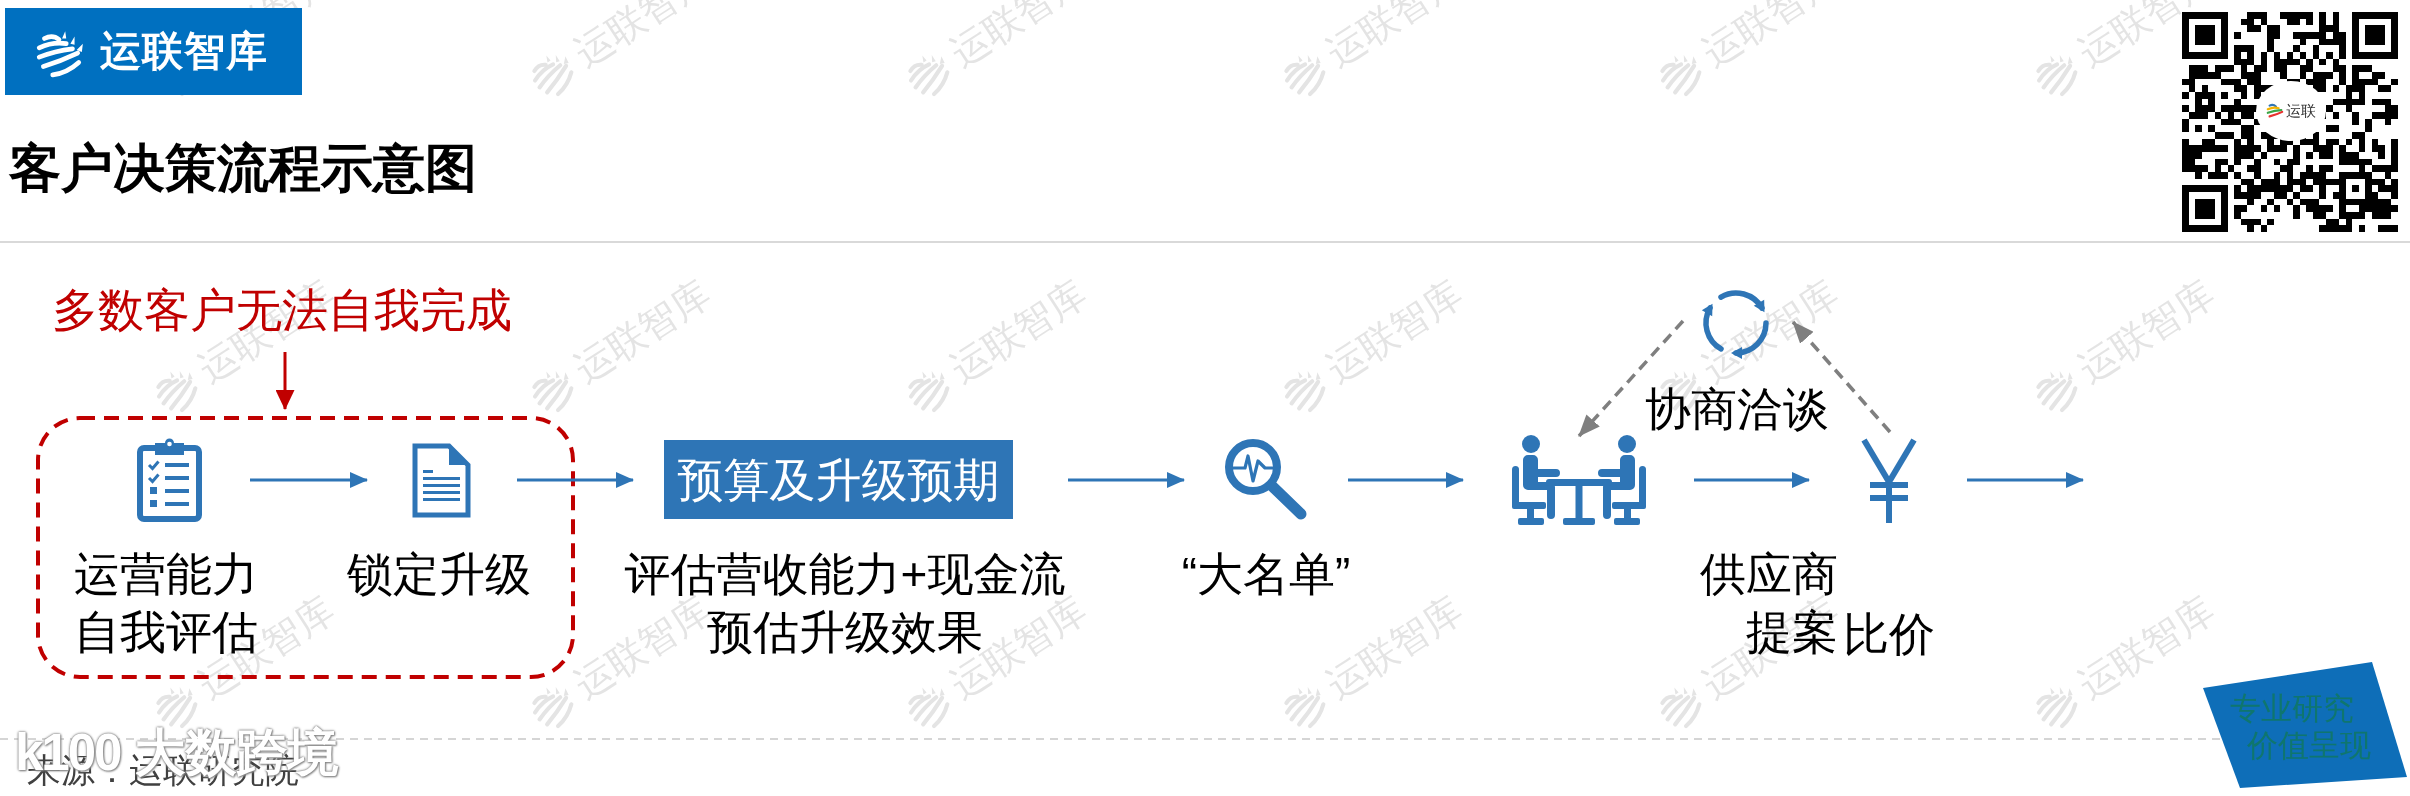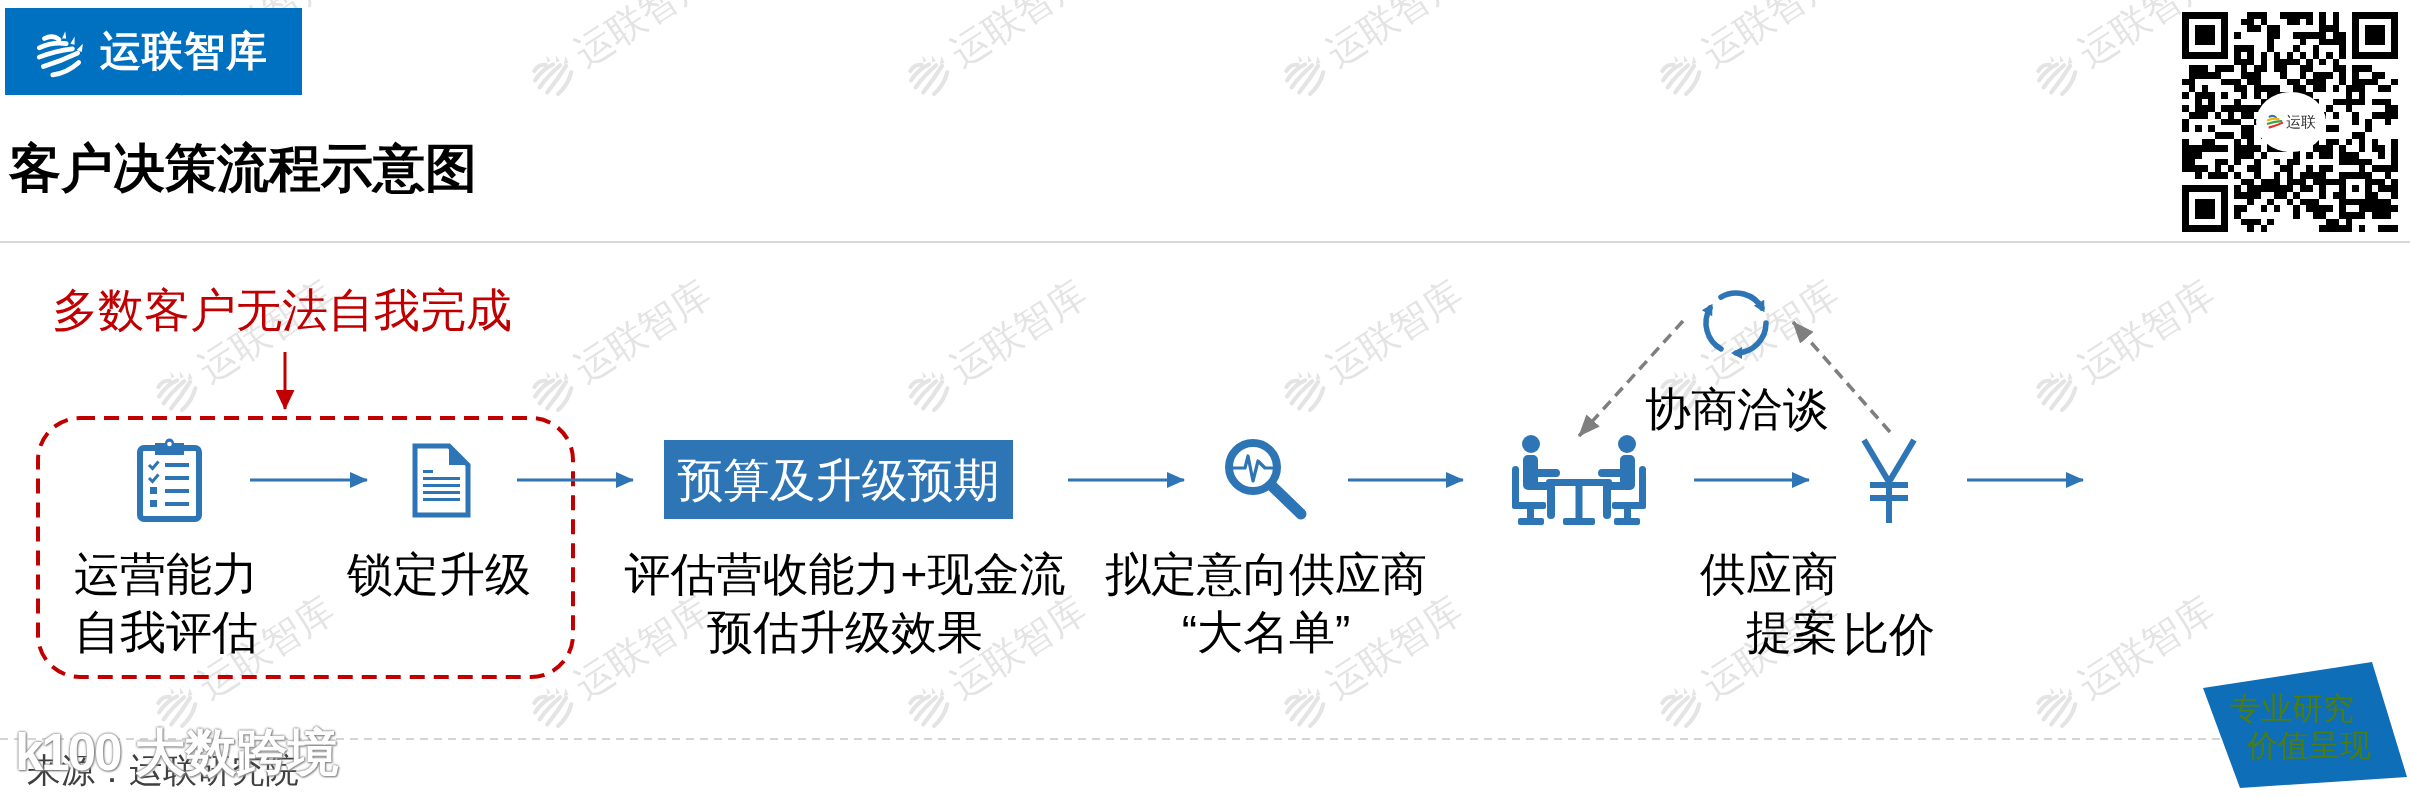--- a/index.html
+++ b/index.html
@@ -20,21 +20,21 @@
 
     
     .logo-box { left: 5px; top: 8px; width: 297px; height: 87px; background: var(--brand-blue, #0070c0); z-index: 2; }
     .logo-globe { position: absolute; left: 29px; top: 18px; width: 52px; height: 52px; color: #ffffff; }
     .logo-text { position: absolute; left: 95px; top: 18px; font-size: 41px; line-height: 50px; color: #ffffff; font-weight: bold; letter-spacing: 1px; white-space: nowrap; }
     .title { left: 9px; top: 128px; margin: 0; font-size: 52px; line-height: 80px; font-weight: bold; white-space: nowrap; z-index: 2; }
     .divider { left: 0; top: 241px; width: 2410px; height: 2px; background: var(--divider-gray, #d9d9d9); z-index: 2; }
     .qr { left: 2182px; top: 12px; width: 216px; height: 220px; background: #ffffff; z-index: 2; }
     #qr-svg { position: absolute; left: 0; top: 0; width: 216px; height: 220px; shape-rendering: crispEdges; }
     .qr-center {
-      position: absolute; left: 74px; top: 80px; width: 70px; height: 60px; border-radius: 50%;
+      position: absolute; left: 74px; top: 69px; width: 70px; height: 60px; border-radius: 50%;
       background: #ffffff; display: flex; align-items: center; justify-content: center; gap: 2px;
       font-size: 15px; line-height: 18px; color: #333333; white-space: nowrap;
     }
     .qr-mini { width: 18px; height: 18px; }
 
     
     .connectors { position: absolute; left: 0; top: 0; width: 2410px; height: 796px; z-index: 1; overflow: visible; }
     .dash-red { fill: none; stroke: var(--alert-red, #c00000); stroke-width: 4; stroke-dasharray: 15 9; }
     .line-red { stroke: var(--alert-red, #c00000); stroke-width: 3; }
     .line-blue { stroke: var(--primary-blue, #2e75b6); stroke-width: 3; }
@@ -52,21 +52,21 @@
     .box {
       position: absolute; background: var(--primary-blue, #2e75b6); color: #ffffff; font-size: 46px; line-height: 50px;
       display: flex; align-items: center; justify-content: center; white-space: nowrap; z-index: 2;
     }
     .icon { position: absolute; z-index: 2; overflow: visible; }
     .ic-fill { fill: var(--primary-blue, #2e75b6); }
     .ic-stroke { stroke: var(--primary-blue, #2e75b6); fill: none; }
 
     
     .source { left: 27px; top: 750px; font-size: 34px; line-height: 40px; color: var(--source-gray, #404040); white-space: nowrap; z-index: 2; }
-    .badge-line { position: absolute; font-size: 31px; line-height: 36px; color: #4d7c0f; white-space: nowrap; z-index: 3; }
+    .badge-line { position: absolute; font-size: 31px; line-height: 36px; color: #0f766e; white-space: nowrap; z-index: 3; }
     .overlay-wm {
       left: 15px; top: 724px; font-size: 51px; line-height: 58px; color: #ffffff; font-weight: bold; white-space: nowrap;
       text-shadow: 0 0 2px #7a7a7a, 0 0 3px #9a9a9a, 1px 1px 2px #888888; z-index: 10;
     }
     .overlay-wm .ov-logo { margin-right: 14px; letter-spacing: -2px; }
   </style>
 </head>
 <body>
 
 <svg width="0" height="0" style="position:absolute">
@@ -298,21 +298,20 @@
     <span>评估营收能力+现金流</span>
     <span>预估升级效果</span>
   </div>
 
   <svg class="icon" style="left:1222px; top:436px; width:88px; height:86px;" viewBox="0 0 88 86">
     <circle cx="31" cy="31" r="24" class="ic-stroke" stroke-width="8"></circle>
     <polyline points="11,32 23,32 26,20 31,45 36,25 43,32 53,32" class="ic-stroke" stroke-width="3.2" stroke-linejoin="round"></polyline>
     <line x1="50" y1="50" x2="79" y2="78" class="ic-stroke" stroke-width="11" stroke-linecap="round"></line>
   </svg>
   <div class="label" style="left:1266px; top:545px;">
-    <span>拟定意向供应商</span>
     <span>“大名单”</span>
   </div>
 
   <svg class="icon" style="left:1698px; top:285px; width:76px; height:76px;" viewBox="0 0 76 76">
     <defs>
       <marker id="ah-cycle" markerUnits="userSpaceOnUse" markerWidth="14" markerHeight="14" refX="7" refY="7" orient="auto">
         <path d="M1 1 L12 7 L1 13 Z" class="fill-blue"></path>
       </marker>
     </defs>
     <path d="M23 12.02 A30 30 0 0 1 63.98 23" class="ic-stroke" stroke-width="5.5" stroke-linecap="round" marker-end="url(#ah-cycle)"></path>

